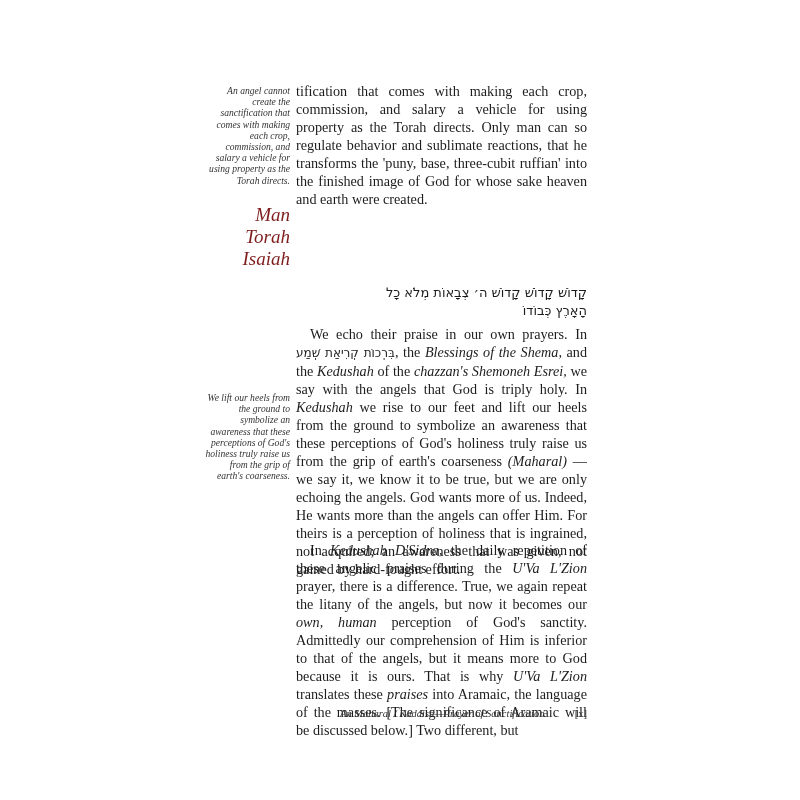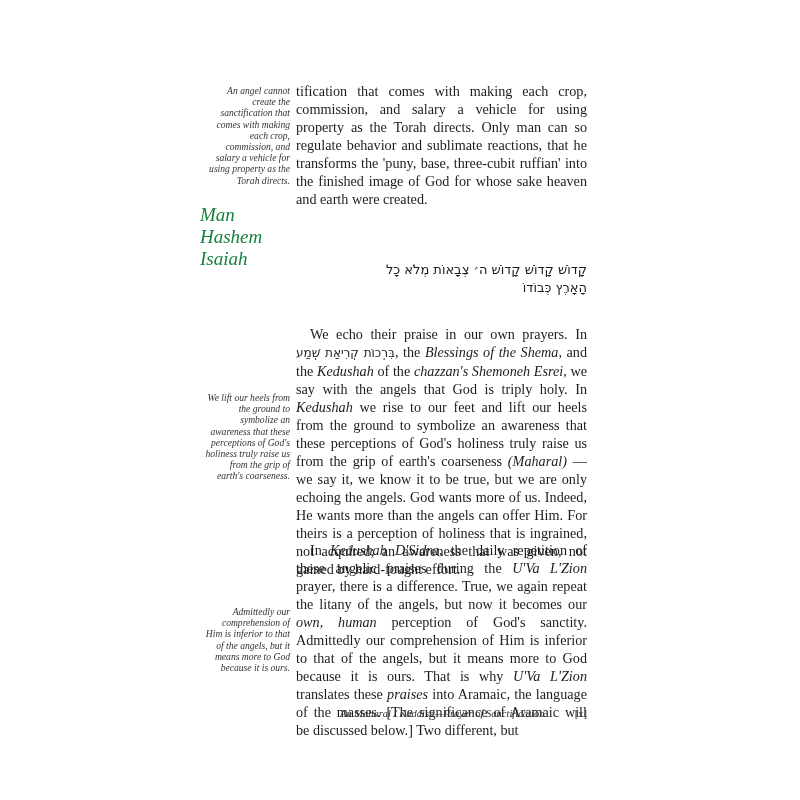--- a/index.html
+++ b/index.html
@@ -2,58 +2,57 @@
 <html><head>
 <meta charset="utf-8">
 <style>
   html, body { margin:0; padding:0; background:#ffffff; }
   body { width:800px; height:800px; position:relative; overflow:hidden; font-family:"Liberation Serif","DejaVu Serif",serif; color:#1c1c1c; }
   .page { position:absolute; left:0; top:0; width:800px; height:716px; background:#fff; }
   .main { position:absolute; left:296px; width:291px; font-size:14.2px; line-height:18px; text-align:justify; }
   .main p { margin:0; }
   .indent { text-indent:14px; }
   .note { position:absolute; left:205px; width:85px; text-align:right; font-style:italic; font-size:9.6px; line-height:11.2px; color:#333; }
-  .heading { position:absolute; left:200px; width:90px; font-style:italic; font-size:19px; line-height:22px; color:#15803d; }
-  .hebrew { direction:rtl; text-align:right; font-family:"DejaVu Sans",sans-serif; font-size:13px; line-height:18px; }
+  .heading { position:absolute; left:200px; width:90px; text-align:right; font-style:italic; font-size:19px; line-height:22px; color:#7f1d1d; }
+  .hebrew { direction:rtl; text-align:right; font-family:"DejaVu Sans",sans-serif; font-size:13px; line-height:18px;margin-top:23px; }
   .quote { position:absolute; left:367px; width:220px; }
   .quote-en { font-style:italic; font-size:14.2px; line-height:18px; text-align:justify; }
   .sc { font-variant:small-caps; font-style:italic; }
   em { font-style:italic; }
   .footer { position:absolute; top:708px; left:340px; width:247px; font-size:10.5px; font-style:italic; color:#333; display:flex; justify-content:space-between; }
   .footer .num { font-style:normal; }
 </style>
 </head>
 <body>
 
 <div class="page">
 
   <div class="note" style="top:85px;">An angel cannot create the sanctification that comes with making each crop, commission, and salary a vehicle for using property as the Torah directs.</div>
 
   <div class="main" style="top:82px;">
     <p>tification that comes with making each crop, commission, and salary a vehicle for using property as the Torah directs. Only man can so regulate behavior and sublimate reactions, that he transforms the 'puny, base, three-cubit ruffian' into the finished image of God for whose sake heaven and earth were created.</p>
   </div>
 
   <div class="heading" style="top:204px;">
     <div>Man</div>
-    <div>Hashem</div>
+    <div>Torah</div>
     <div>Isaiah</div>
   </div>
 
 
   <div class="quote" style="top:261px;">
     <div class="hebrew">קָדוֹשׁ קָדוֹשׁ קָדוֹשׁ ה׳ צְבָאוֹת מְלֹא כָל הָאָרֶץ כְּבוֹדוֹ</div>
   </div>
 
   <div class="note" style="top:392px;">We lift our heels from the ground to symbolize an awareness that these perceptions of God's holiness truly raise us from the grip of earth's coarseness.</div>
 
   <div class="main" style="top:325px;">
     <p class="indent"><span>We echo their praise in our own prayers. In </span><span class="hebrew" style="display:inline;font-size:12px;">בִּרְכוֹת קְרִיאַת שְׁמַע</span><span>, the </span><em>Blessings of the Shema,</em><span> and the </span><em>Kedushah</em><span> of the </span><em>chazzan's Shemoneh Esrei,</em><span> we say with the angels that God is triply holy. In </span><em>Kedushah</em><span> we rise to our feet and lift our heels from the ground to symbolize an awareness that these perceptions of God's holiness truly raise us from the grip of earth's coarseness </span><em>(Maharal)</em><span> — we say it, we know it to be true, but we are only echoing the angels. God wants more of us. Indeed, He wants more than the angels can offer Him. For theirs is a perception of holiness that is ingrained, not acquired; an awareness that was given, not gained by hard-fought effort.</span></p>
   </div>
 
-  <div class="note" style="top:606px;">Admittedly our comprehension of Him is inferior to that of the angels, but it means more to God because it is ours.</div>
 
   <div class="main" style="top:541px;">
     <p class="indent"><span>In </span><em>Kedushah D'Sidra,</em><span> the daily repetition of these angelic praises during the </span><em>U'Va L'Zion</em><span> prayer, there is a difference. True, we again repeat the litany of the angels, but now it becomes our </span><em>own, human</em><span> perception of God's sanctity. Admittedly our comprehension of Him is inferior to that of the angels, but it means more to God because it is ours. That is why </span><em>U'Va L'Zion</em><span> translates these </span><em>praises</em><span> into Aramaic, the language of the masses. [The significance of Aramaic will be discussed below.] Two different, but</span></p>
   </div>
 
   <div class="footer">
     <span>An Maharal / Kaddish—Prayer of Sanctification</span>
     <span class="num">[x]</span>
   </div>
 

